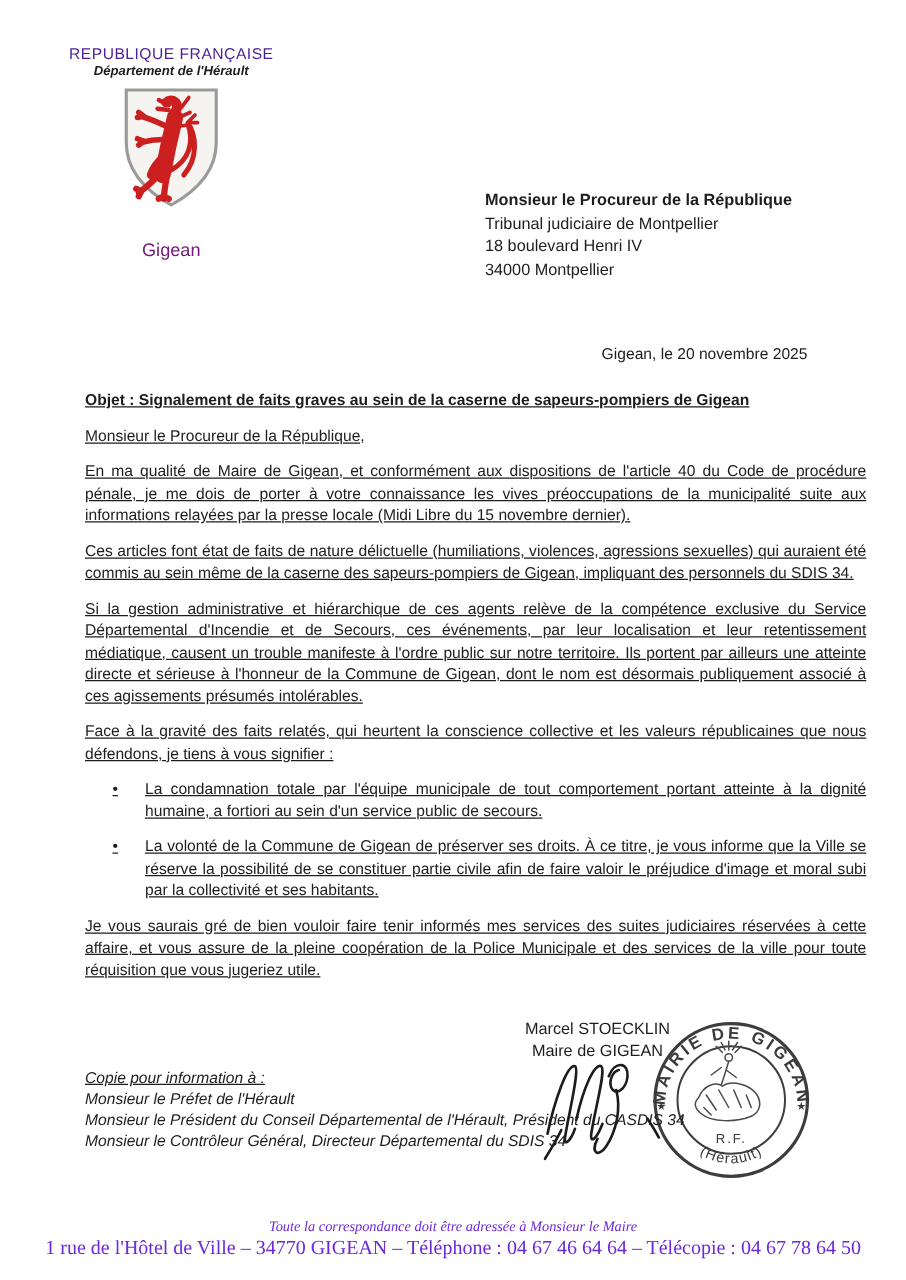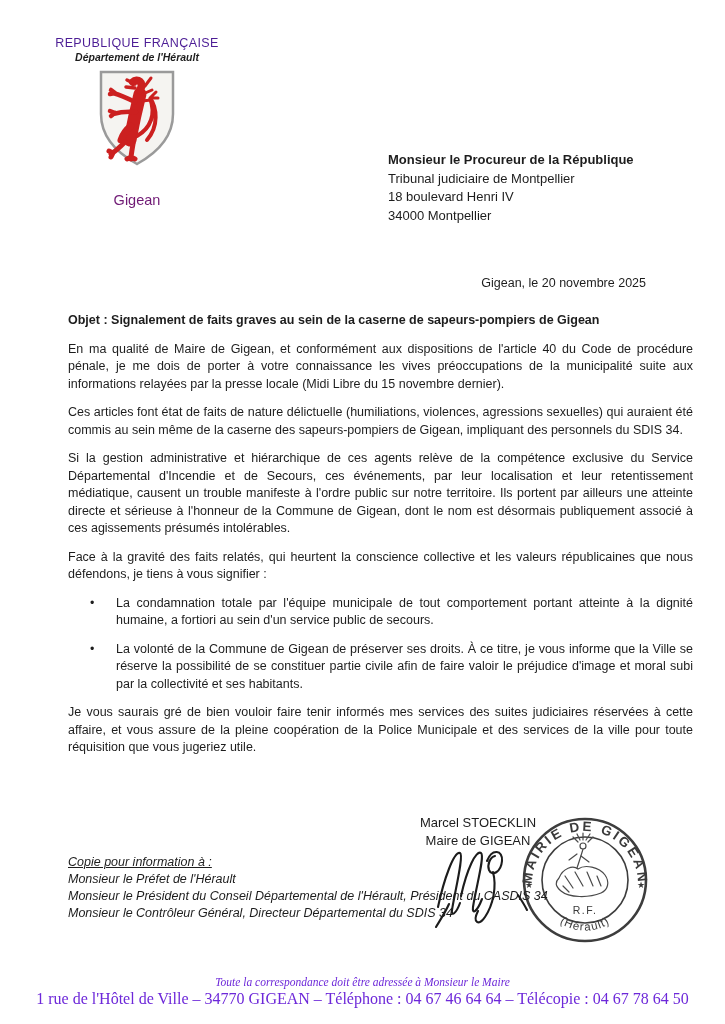--- a/index.html
+++ b/index.html
@@ -24,21 +24,21 @@
   .republic { font-size: 12.5px; letter-spacing: .4px; color: #4c1d95; }
   .department { font-size: 10.5px; font-style: italic; font-weight: bold; margin-top: 1px; }
   .coa { margin-top: 5px; }
   .commune-caption { font-size: 14.5px; margin-top: 20px; color: #701a75; }
   
   .recipient { position: absolute; top: 151px; left: 388px; font-size: 13px; line-height: 18.5px; }
   .recipient .r1 { font-weight: bold; }
   
   .date-line { position: absolute; top: 276px; right: 79px; font-size: 12.5px; }
   
-  .content { padding: 312px 32px 0 68px; }
+  .content { padding: 312px 32px 0 68px; text-decoration: underline; }
   .subject-line { font-weight: bold; font-size: 12.5px; line-height: 17.5px; }
   .para { font-size: 12.5px; line-height: 17.5px; text-align: justify; margin-top: 11px; }
   .salutation { text-align: left; }
   .bullets { margin-top: 4px; }
   .bullet-row { display: flex; margin-top: 11px; margin-left: 22px; }
   .bullet-marker { width: 10px; margin-right: 16px; font-size: 12.5px; line-height: 17.5px; }
   .bullet-text { flex: 1; font-size: 12.5px; line-height: 17.5px; text-align: justify; }
   
   .sig-names { position: absolute; top: 814px; left: 378px; width: 200px; text-align: center; font-size: 13px; line-height: 18px; }
   .sig-scribble { position: absolute; top: 843px; left: 432px; }
@@ -91,20 +91,21 @@
     <div class="r1">Monsieur le Procureur de la République</div>
     <div>Tribunal judiciaire de Montpellier</div>
     <div>18 boulevard Henri IV</div>
     <div>34000 Montpellier</div>
   </div>
 
   <div class="date-line">Gigean, le 20 novembre 2025</div>
 
   <div class="content">
     <div class="subject-line">Objet : Signalement de faits graves au sein de la caserne de sapeurs-pompiers de Gigean</div>
+    <div class="para salutation">Monsieur le Procureur de la République,</div>
 
     <div class="para">En ma qualité de Maire de Gigean, et conformément aux dispositions de l'article 40 du Code de procédure pénale, je me dois de porter à votre connaissance les vives préoccupations de la municipalité suite aux informations relayées par la presse locale (Midi Libre du 15 novembre dernier).</div>
     <div class="para">Ces articles font état de faits de nature délictuelle (humiliations, violences, agressions sexuelles) qui auraient été commis au sein même de la caserne des sapeurs-pompiers de Gigean, impliquant des personnels du SDIS 34.</div>
     <div class="para">Si la gestion administrative et hiérarchique de ces agents relève de la compétence exclusive du Service Départemental d'Incendie et de Secours, ces événements, par leur localisation et leur retentissement médiatique, causent un trouble manifeste à l'ordre public sur notre territoire. Ils portent par ailleurs une atteinte directe et sérieuse à l'honneur de la Commune de Gigean, dont le nom est désormais publiquement associé à ces agissements présumés intolérables.</div>
     <div class="para">Face à la gravité des faits relatés, qui heurtent la conscience collective et les valeurs républicaines que nous défendons, je tiens à vous signifier :</div>
 
     <div class="bullets">
       <div class="bullet-row">
         <div class="bullet-marker">•</div>
         <div class="bullet-text">La condamnation totale par l'équipe municipale de tout comportement portant atteinte à la dignité humaine, a fortiori au sein d'un service public de secours.</div>

